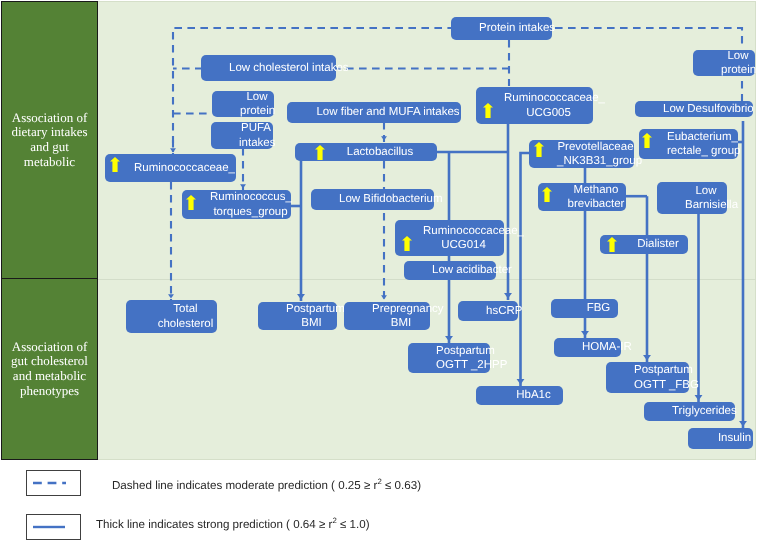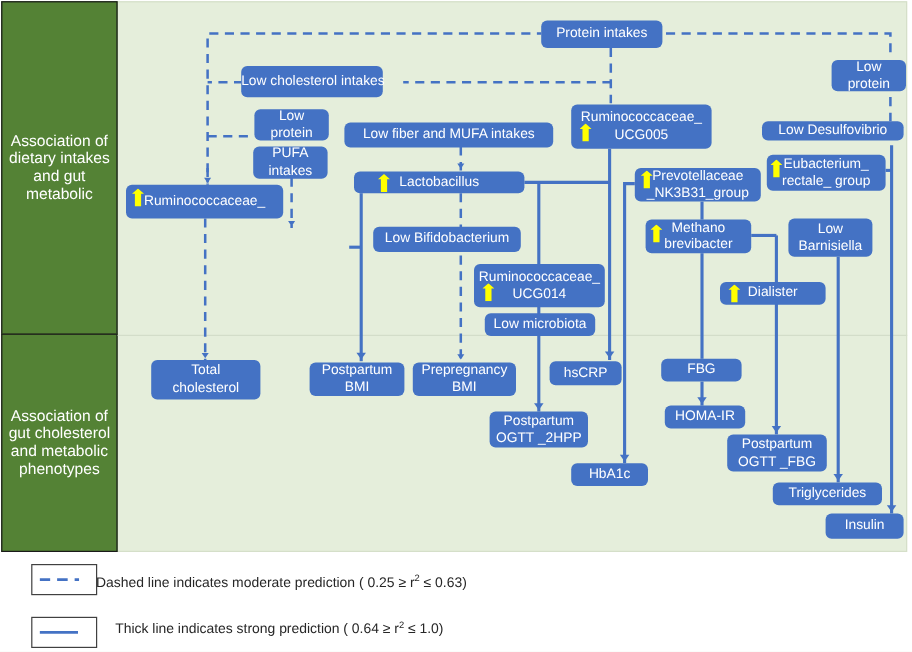--- a/index.html
+++ b/index.html
@@ -4,28 +4,28 @@
 <title>Gut microbiota &amp; metabolic phenotypes diagram</title>
 <style>
   html,body{margin:0;padding:0;background:#ffffff;}
   *{-webkit-font-smoothing:antialiased;text-rendering:geometricPrecision;}
   body{width:760px;height:543px;font-family:"Liberation Sans",sans-serif;overflow:hidden;}
   #root{position:relative;width:760px;height:543px;}
 
   .greenpanel{position:absolute;background:#548235;border:1px solid #1a1a1a;box-sizing:border-box;
     display:flex;align-items:center;justify-content:center;}
   .greenpanel .lbl{color:#ffffff;font-size:13px;line-height:14.7px;text-align:center;}
-  .greenpanel .lbl span{display:block;}
+  .greenpanel .lbl span{display:block;font-family:Liberation Serif, serif;}
 
   .diagarea{position:absolute;background:#e5eedb;border:1px solid #d5dfc9;box-sizing:border-box;}
   .sectiondivider{position:absolute;background:#d3ddc9;z-index:1;}
 
   .node{position:absolute;background:#4472c4;border-radius:5px;color:#ffffff;
         display:flex;align-items:center;justify-content:center;text-align:center;
-        font-size:11.5px;line-height:14.2px;box-sizing:border-box;z-index:5;}
+        font-size:11.5px;line-height:14.2px;box-sizing:border-box;z-index:5;padding-left:28px;}
   .node .txt{display:block;width:100%;}
   .node .ln{display:block;white-space:nowrap;}
   .node .uparr{position:absolute;line-height:0;}
 
   svg.wires{position:absolute;left:0;top:0;width:760px;height:543px;z-index:2;}
   .wire{fill:none;stroke:#4472c4;stroke-width:2.6;}
   .wire.dash{stroke-width:2.1;stroke-dasharray:7.6 5.4;}
   .arrowhead{fill:#4472c4;stroke:none;}
 
   .legbox{position:absolute;background:#ffffff;border:1.5px solid #404040;box-sizing:border-box;
@@ -99,21 +99,21 @@
     <path class="wire solid" d="M738,142 H743"></path>
     <path class="wire solid" d="M743,121 V428"></path>
     <path class="arrowhead" d="M739.05,421.00 L746.95,421.00 L743.00,426.60 Z"></path>
   </svg>
 
   <div class="node" id="protein_intakes" style="left:451px;top:17px;width:101px;height:23px">
       <span class="txt">
         <span class="ln">Protein intakes</span>
       </span>
     </div>
-  <div class="node" id="low_cholesterol_intakes" style="left:201px;top:55px;width:118px;height:26px">
+  <div class="node" id="low_cholesterol_intakes" style="left:201px;top:55px;width:135px;height:26px">
       <span class="txt">
         <span class="ln">Low cholesterol intakes</span>
       </span>
     </div>
   <div class="node" id="low_protein_left" style="left:212px;top:91px;width:62px;height:26px">
       <span class="txt">
         <span class="ln">Low</span>
         <span class="ln">protein</span>
       </span>
     </div>
@@ -175,20 +175,29 @@
     </div>
   <div class="node" id="eubacterium_rectale" style="left:639px;top:129px;width:99px;height:30px">
       <span class="uparr" style="left:3px;top:4px"><svg viewBox="0 0 10 15" width="10" height="15">
           <path d="M5 0 L10 4.4 L7.6 4.4 L7.6 15 L2.4 15 L2.4 4.4 L0 4.4 Z" fill="#ffff00"></path>
         </svg></span>
       <span class="txt">
         <span class="ln">Eubacterium_</span>
         <span class="ln">rectale_ group</span>
       </span>
     </div>
+  <div class="node" id="rumino_torques" style="left:182px;top:190px;width:109px;height:29px">
+      <span class="uparr" style="left:4px;top:5px"><svg viewBox="0 0 10 15" width="10" height="15">
+          <path d="M5 0 L10 4.4 L7.6 4.4 L7.6 15 L2.4 15 L2.4 4.4 L0 4.4 Z" fill="#ffff00"></path>
+        </svg></span>
+      <span class="txt">
+        <span class="ln">Ruminococcus_</span>
+        <span class="ln">torques_group</span>
+      </span>
+    </div>
   <div class="node" id="methanobrevibacter" style="left:538px;top:183px;width:88px;height:28px">
       <span class="uparr" style="left:4px;top:4px"><svg viewBox="0 0 10 15" width="10" height="15">
           <path d="M5 0 L10 4.4 L7.6 4.4 L7.6 15 L2.4 15 L2.4 4.4 L0 4.4 Z" fill="#ffff00"></path>
         </svg></span>
       <span class="txt">
         <span class="ln">Methano</span>
         <span class="ln">brevibacter</span>
       </span>
     </div>
   <div class="node" id="low_bifidobacterium" style="left:311px;top:189px;width:123px;height:21px">
@@ -214,21 +223,21 @@
   <div class="node" id="dialister" style="left:600px;top:235px;width:88px;height:19px">
       <span class="uparr" style="left:7px;top:2px"><svg viewBox="0 0 10 15" width="10" height="15">
           <path d="M5 0 L10 4.4 L7.6 4.4 L7.6 15 L2.4 15 L2.4 4.4 L0 4.4 Z" fill="#ffff00"></path>
         </svg></span>
       <span class="txt">
         <span class="ln">Dialister</span>
       </span>
     </div>
   <div class="node" id="low_acidibacter" style="left:404px;top:261px;width:92px;height:19px">
       <span class="txt">
-        <span class="ln">Low microbiota</span>
+        <span class="ln">Low acidibacter</span>
       </span>
     </div>
   <div class="node" id="total_cholesterol" style="left:126px;top:300px;width:91px;height:33px">
       <span class="txt">
         <span class="ln">Total</span>
         <span class="ln">cholesterol</span>
       </span>
     </div>
   <div class="node" id="postpartum_bmi" style="left:258px;top:302px;width:79px;height:28px">
       <span class="txt">
@@ -256,21 +265,21 @@
       <span class="txt">
         <span class="ln">HOMA-IR</span>
       </span>
     </div>
   <div class="node" id="postpartum_ogtt_2hpp" style="left:408px;top:343px;width:82px;height:30px">
       <span class="txt">
         <span class="ln">Postpartum</span>
         <span class="ln">OGTT _2HPP</span>
       </span>
     </div>
-  <div class="node" id="hba1c" style="left:476px;top:386px;width:64px;height:19px">
+  <div class="node" id="hba1c" style="left:476px;top:386px;width:87px;height:19px">
       <span class="txt">
         <span class="ln">HbA1c</span>
       </span>
     </div>
   <div class="node" id="postpartum_ogtt_fbg" style="left:606px;top:362px;width:83px;height:31px">
       <span class="txt">
         <span class="ln">Postpartum</span>
         <span class="ln">OGTT _FBG</span>
       </span>
     </div>
@@ -283,21 +292,21 @@
       <span class="txt">
         <span class="ln">Insulin</span>
       </span>
     </div>
 
   <div class="legbox" style="left:26px;top:470px;width:55px;height:26px">
       <svg width="33" height="4" viewBox="0 0 33 4">
         <line x1="0" y1="2" x2="33" y2="2" stroke="#4472c4" stroke-width="2.4" stroke-dasharray="8.8 5.8"></line>
       </svg>
     </div>
-  <div class="legtext" style="left:80px;top:477px"><span>Dashed line indicates moderate prediction ( 0.25 ≥ r</span><sup>2</sup><span> ≤ 0.63)</span></div>
+  <div class="legtext" style="left:112px;top:477px"><span>Dashed line indicates moderate prediction ( 0.25 ≥ r</span><sup>2</sup><span> ≤ 0.63)</span></div>
   <div class="legbox" style="left:26px;top:514px;width:55px;height:26px">
       <svg width="32" height="4" viewBox="0 0 32 4">
         <line x1="0" y1="2" x2="32" y2="2" stroke="#4472c4" stroke-width="2.4"></line>
       </svg>
     </div>
   <div class="legtext" style="left:96px;top:516px"><span>Thick line indicates strong prediction ( 0.64 ≥ r</span><sup>2</sup><span> ≤ 1.0)</span></div>
 
 </div>
 
 </body></html>

